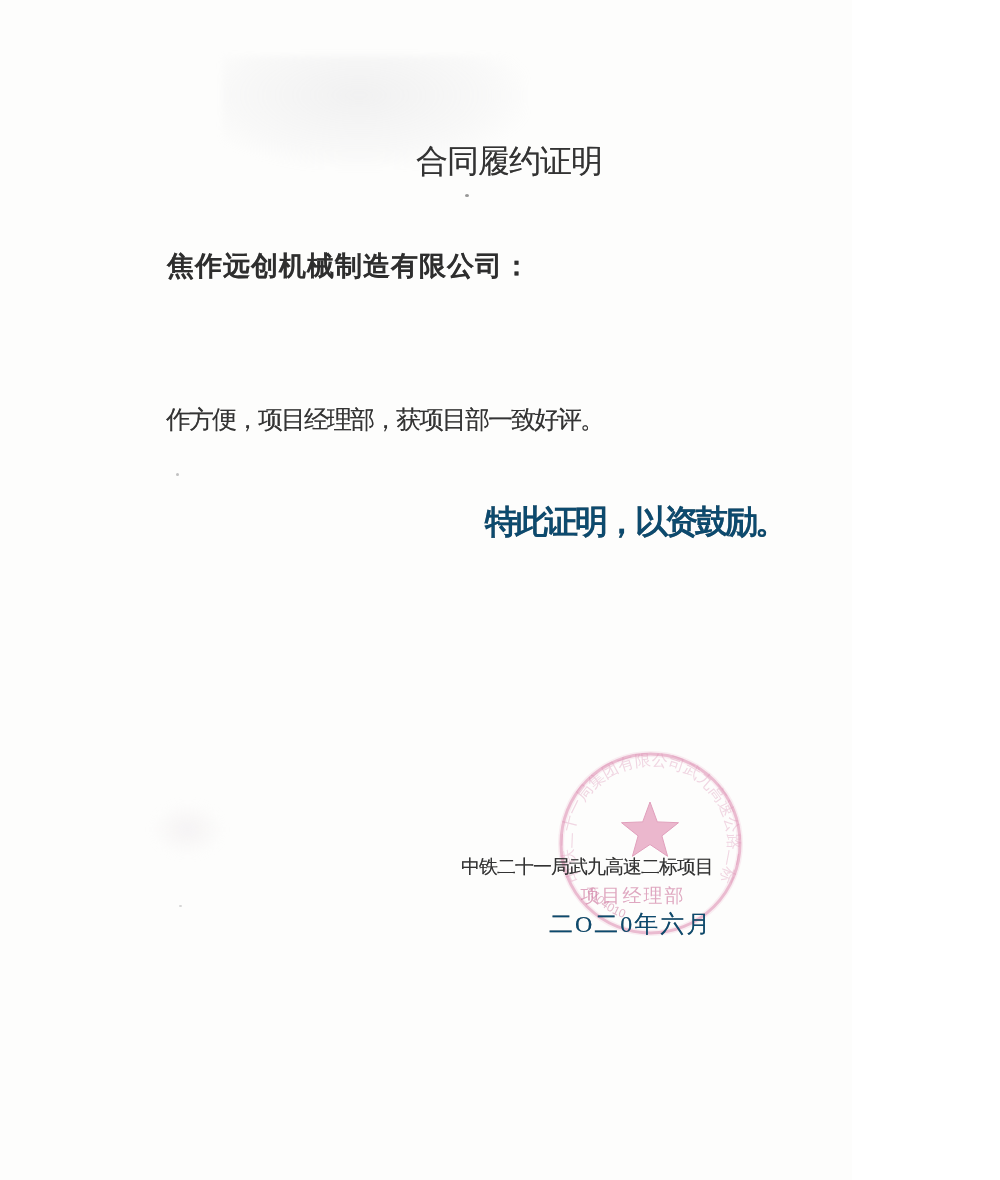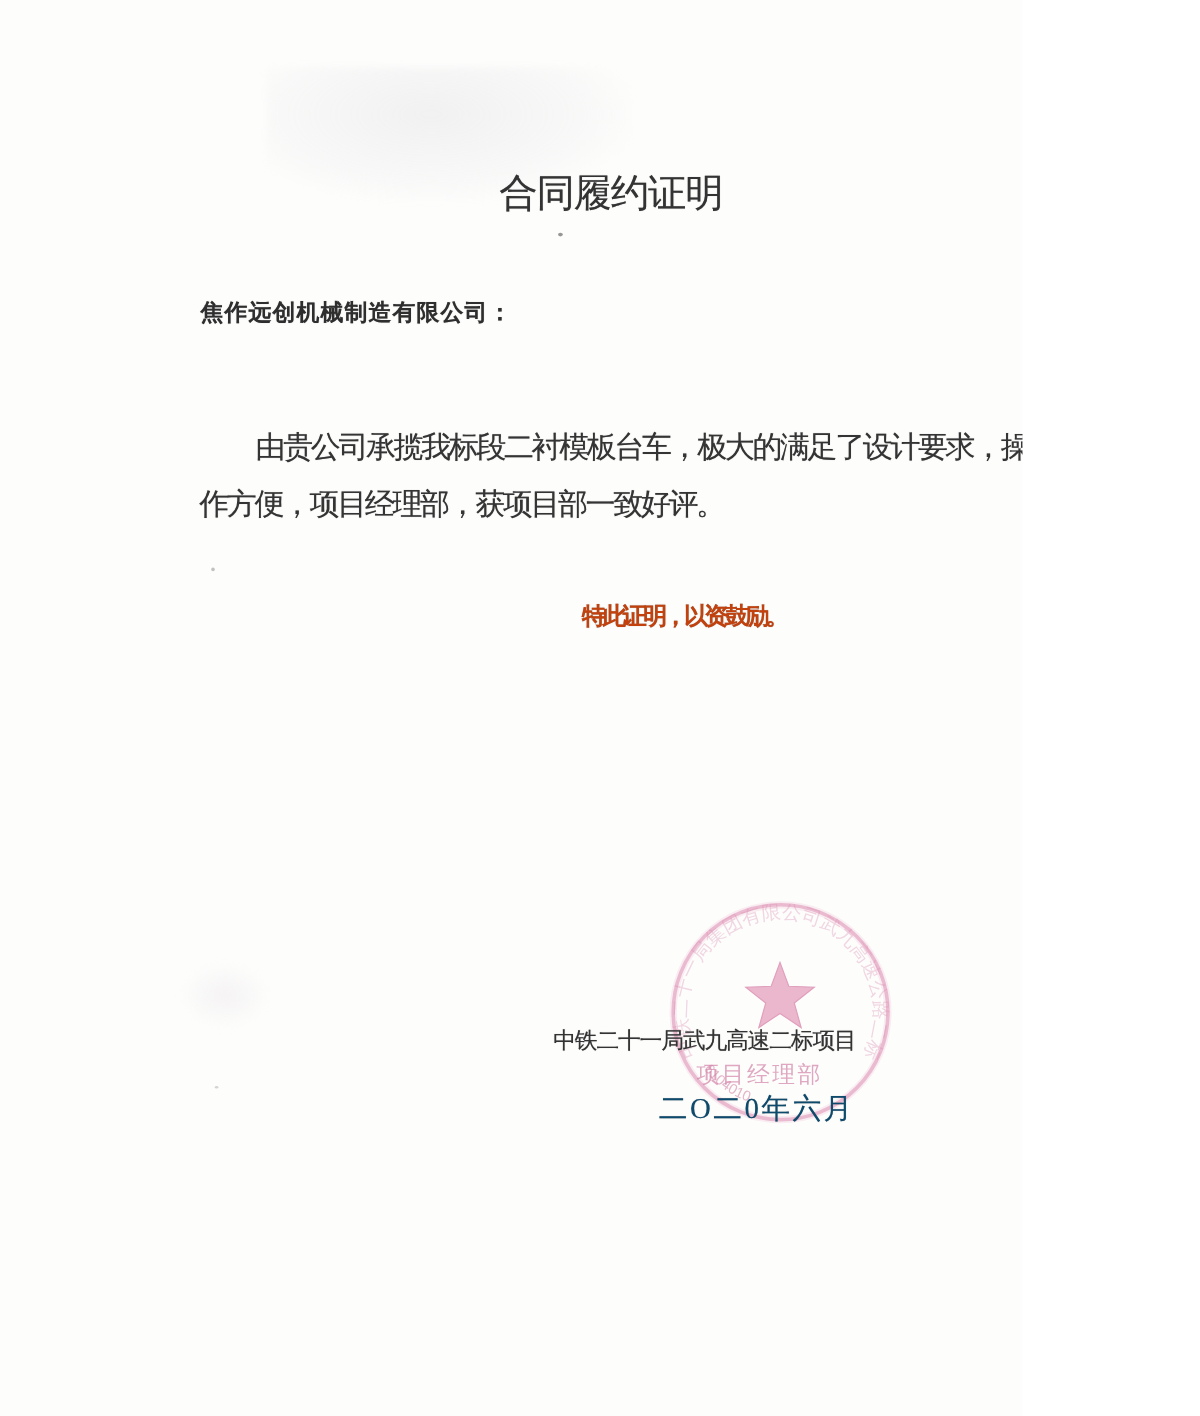--- a/index.html
+++ b/index.html
@@ -20,34 +20,34 @@
   }
   .title {
     left: 416px; top: 140px;
     font-size: 32px;
     letter-spacing: -1px;
     font-weight: 400;
     color: #333333;
   }
   .addressee {
     left: 167px; top: 248px;
-    font-size: 19px;
+    font-size: 27px;
     font-weight: 700;
     letter-spacing: 1px;
     color: #2e2e2e;
   }
   .body-line { font-size: 25px; letter-spacing: -2px; color: #343434; }
   .line1 { left: 213px; top: 356px; }
   .line2 { left: 166px; top: 403px; }
   .closing {
     left: 485px; top: 500px;
-    font-size: 20px;
+    font-size: 33px;
     font-weight: 700;
     letter-spacing: -3px;
-    color: #c2410c;
+    color: #0c4a6e;
   }
   .signature { left: 461px; top: 854px; font-size: 19px; letter-spacing: -1px; color: #333333; }
   .date { left: 549px; top: 908px; font-size: 24px; letter-spacing: 2px; color: #0c4a6e; }
 
   .stamp {
     position: absolute;
     left: 543px; top: 736px;
     width: 215px; height: 215px;
     filter: blur(0.5px);
     pointer-events: none;
@@ -76,21 +76,20 @@
 <div class="page">
 
   <div class="smudge sm1"></div>
   <div class="smudge sm2"></div>
 
   <div class="txt title">合同履约证明</div>
   <div class="speck sp1"></div>
 
   <div class="txt addressee">焦作远创机械制造有限公司：</div>
 
-  <div class="txt body-line line1">由贵公司承揽我标段二衬模板台车，极大的满足了设计要求，操</div>
   <div class="txt body-line line2">作方便，项目经理部，获项目部一致好评。</div>
 
   <div class="speck sp2"></div>
 
   <div class="txt closing">特此证明，以资鼓励。</div>
 
   <div class="stamp">
     <svg width="215" height="215" viewBox="0 0 215 215">
       <defs>
         <path id="arcTop" d="M 40,146.5 A 78,78 0 1 1 175,146.5" fill="none"></path>

